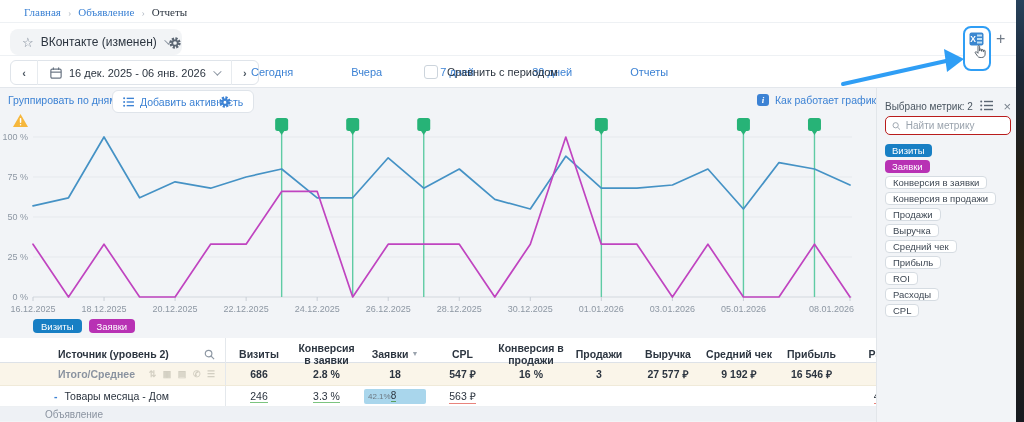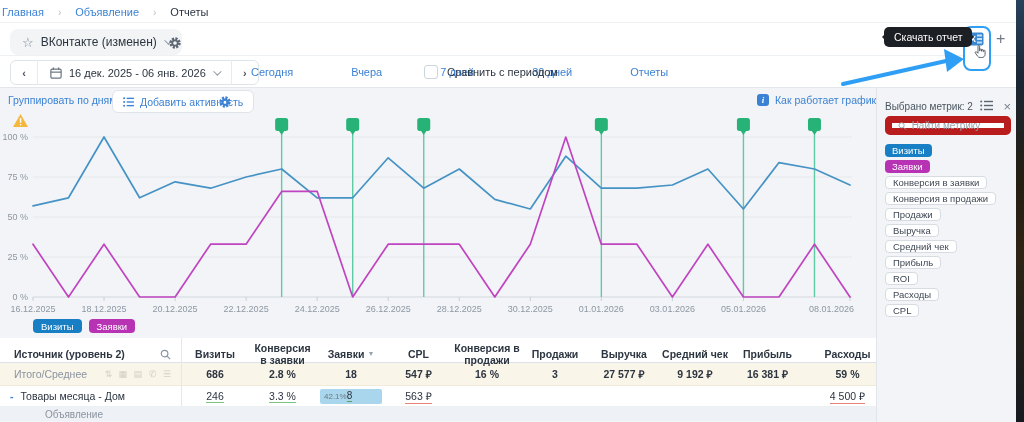--- a/index.html
+++ b/index.html
@@ -2,21 +2,21 @@
 <html><head>
 <meta charset="utf-8">
 <style>
   * { margin:0; padding:0; box-sizing:border-box; }
   html,body { width:1024px; height:422px; overflow:hidden; }
   body { font-family:"Liberation Sans", sans-serif; background:#f2f4f7; position:relative; color:#2c3540; }
   .page { position:absolute; inset:0; width:1024px; height:422px; }
 
   
   .top-panel { position:absolute; left:0; top:0; width:1016px; height:88px; background:#fff; border-bottom:1px solid #e3e7ec; }
-  .breadcrumb { position:absolute; left:2px; top:6px; font-size:11px; display:flex; gap:14px; align-items:center; }
+  .breadcrumb { position:absolute; left:24px; top:6px; font-size:11px; display:flex; gap:7px; align-items:center;font-family:Liberation Serif, serif; }
   .breadcrumb a { color:#3c82d4; text-decoration:none; cursor:pointer; }
   .breadcrumb .sep { color:#b7bfc8; font-size:10px; }
   .breadcrumb .current { color:#2c3540; }
   .bc-divider { position:absolute; left:0; top:22px; width:1016px; border-top:1px solid #eef1f4; }
 
   .widget-pill { position:absolute; left:10px; top:29px; height:26px; background:#f2f4f6; border-radius:8px; display:flex; align-items:center; gap:7px; padding:0 12px; cursor:pointer; }
   .widget-pill .star { color:#7a8594; font-size:13px; }
   .widget-pill .wname { font-size:12px; color:#2c3540; }
   .chev { display:inline-block; width:6px; height:6px; border-right:1.5px solid #8b95a1; border-bottom:1.5px solid #8b95a1; transform:rotate(45deg) translateY(-2px); }
   .gear-top { position:absolute; left:168px; top:36px; cursor:pointer; }
@@ -55,49 +55,49 @@
   
   .warn-ico { position:absolute; left:12px; top:113px; z-index:5; }
   #chart-svg { position:absolute; left:0; top:110px; }
   .axlbl { font:9px "Liberation Sans",sans-serif; fill:#8d97a3; }
 
   .legend { position:absolute; left:33px; top:319px; display:flex; gap:7px; }
   .chip { display:inline-flex; align-items:center; height:14px; border-radius:4px; padding:0 8px; font-size:9.5px; color:#fff; cursor:pointer; white-space:nowrap; }
 
   
   .tablewrap { position:absolute; left:0; top:338px; width:1014px; background:#fff; }
-  .trow { display:grid; grid-template-columns:182px 66px 69px 68px 67px 70px 66px 72px 70px 75px 85px 55px 1fr; align-items:stretch; }
+  .trow { display:grid; grid-template-columns:182px 66px 69px 68px 67px 70px 66px 72px 70px 75px 85px 55px 1fr; align-items:stretch;padding-left:44px; }
   .th { font-size:10.5px; font-weight:bold; color:#2c3540; display:flex; align-items:center; justify-content:center; text-align:center; padding:4px 2px; line-height:1.15; cursor:pointer; }
   .thead { height:25px; border-bottom:1px solid #dde2e8; }
   .thead .src { justify-content:space-between; padding-left:14px; padding-right:10px; }
   .srccol { border-right:1px solid #e4e8ec; }
   .totals { height:23px; background:#faf5e9; border-bottom:1px solid #f0ead9; }
   .totals .td { font-size:10.5px; font-weight:bold; color:#2c3540; display:flex; align-items:center; justify-content:center; }
-  .totals .lbl { justify-content:space-between; color:#8a93a0; font-weight:normal; font-size:10.5px; padding:0 8px 0 14px;text-align:right; }
+  .totals .lbl { justify-content:space-between; color:#8a93a0; font-weight:bold; font-size:10.5px; padding:0 8px 0 14px;text-align:right; }
   .totals .mini-icons { color:#d3cfc2; font-size:9px; letter-spacing:2px; white-space:nowrap; }
   .datarow { height:21px; border-bottom:1px solid #edf0f3; background:#fff; }
   .datarow .td { font-size:10.5px; color:#2c3540; display:flex; align-items:center; justify-content:center; }
   .datarow .lbl { justify-content:flex-start; padding-left:10px; gap:7px; font-size:10.5px; }
   .minus { color:#3c82d4; font-weight:bold; cursor:pointer; }
   .u-pos { border-bottom:1.5px solid #7bc47f; padding-bottom:0px; cursor:pointer; }
   .u-neg { border-bottom:1.5px solid #e8837c; padding-bottom:0px; cursor:pointer; }
   .hl-cell { width:62px; height:15px; background:#a9d6ec; border-radius:2px; display:flex; align-items:center; padding:0 4px; cursor:pointer; }
   .hl-cell .pct { font-size:8px; color:#6d7983; }
   .hl-cell .val { font-size:10px; color:#2c3540; border-bottom:1.5px solid #5aa05e; }
   .tfoot { height:14px; background:#eef1f5; display:flex; align-items:center; padding-left:45px; font-size:10px; color:#8a93a0; }
   .sort-arrow { font-size:7px; color:#9aa3ad; margin-left:3px; }
   .plus-col { color:#3c82d4; font-size:14px; font-weight:normal; justify-content:flex-start; padding-left:6px; }
 
   
   .sidebar { position:absolute; left:876px; top:88px; width:140px; height:334px; border-left:1px solid #e2e6ea; background:#f2f4f7; }
   .sb-head { position:absolute; left:8px; top:9px; width:126px; display:flex; align-items:center; }
   .sb-title { font-size:10px; color:#4a5560; flex:1; }
   .sb-list-ico { margin-right:10px; cursor:pointer; }
   .sb-close { font-size:13px; color:#79828d; cursor:pointer; line-height:1; }
-  .sb-search { position:absolute; left:8px; top:28px; width:126px; height:19px; background:#fff; border:7px solid #b91c1c; border-radius:5px; display:flex; align-items:center; gap:5px; padding:0 6px; }
+  .sb-search { position:absolute; left:8px; top:28px; width:126px; height:19px; background:#fff; border:1px solid #b91c1c; border-radius:5px; display:flex; align-items:center; gap:5px; padding:0 6px; }
   .sb-search input { border:none; outline:none; width:100%; font-size:10px; font-family:"Liberation Sans",sans-serif; color:#2c3540; background:transparent; }
   .sb-search input::placeholder { color:#9aa3ad; }
   .m-chips { position:absolute; left:8px; top:56px; display:flex; flex-direction:column; align-items:flex-start; gap:2px; }
   .m-chip { height:13px; display:inline-flex; align-items:center; border-radius:4px; padding:0 7px; font-size:9.5px; cursor:pointer; white-space:nowrap; margin-bottom:1px; }
   .m-sel { color:#fff; }
   .m-av { background:#fff; border:1px solid #d6dce2; color:#3e4854; }
 
   .edge-strip { position:absolute; left:1016px; top:0; width:8px; height:422px; background:linear-gradient(180deg,#27425c 0%,#1b2736 18%,#241d12 42%,#2d2414 60%,#161a20 100%); }
 </style>
 </head>
@@ -150,21 +150,20 @@
       <a>7 дней</a>
       <a>30 дней</a>
       <a>Отчеты</a>
     </div>
     <div class="compare">
       <span class="cb"></span>
       <label>Сравнить с периодом</label>
     </div>
   </div>
 
-  <div class="tooltip">Скачать отчет</div>
   <div class="hl-box">
     <svg class="xls-ico" width="15" height="14" viewBox="0 0 15 14">
       <rect x="0.5" y="0.5" width="14" height="13" rx="2" fill="#3a87d0"></rect>
       <rect x="8" y="2.5" width="5" height="2" fill="#bfe0f5"></rect>
       <rect x="8" y="6" width="5" height="2" fill="#bfe0f5"></rect>
       <rect x="8" y="9.5" width="5" height="2" fill="#bfe0f5"></rect>
       <text x="4" y="10" font-size="8.5" font-family="Liberation Sans, sans-serif" font-weight="bold" fill="#ffffff" text-anchor="middle">X</text>
     </svg>
     <svg class="hand-ico" width="13" height="14" viewBox="0 0 13 14">
       <path d="M4 1.2 c0-.9 1.6-.9 1.6 0 v4.6 l.4.1 v-1.4 c0-.8 1.5-.8 1.5 0 v1.7 l.4.1 v-1.2 c0-.8 1.4-.8 1.4 0 v1.5 l.4.1 v-.8 c0-.8 1.4-.8 1.4 0 v3.2 c0 2-1.3 3.4-3.4 3.4 h-1.6 c-1.1 0-2-.5-2.6-1.4 l-2.2-3.2 c-.5-.8.6-1.7 1.3-1 l1.4 1.4 z" fill="#ffffff" stroke="#4a5560" stroke-width="0.9"></path>
@@ -305,21 +304,21 @@
         <span class="mini-icons">⇅ ▦ ▤ ✆ ☰</span>
       </div>
       <div class="td">686</div>
       <div class="td">2.8 %</div>
       <div class="td">18</div>
       <div class="td">547 ₽</div>
       <div class="td">16 %</div>
       <div class="td">3</div>
       <div class="td">27 577 ₽</div>
       <div class="td">9 192 ₽</div>
-      <div class="td">16 381 ₽</div>
+      <div class="td">16 546 ₽</div>
       <div class="td">59 %</div>
       <div class="td"></div>
     </div>
 
     <div class="trow datarow">
       <div class="td lbl srccol">
         <span class="minus">-</span>
         <span>Товары месяца - Дом</span>
       </div>
       <div class="td">

